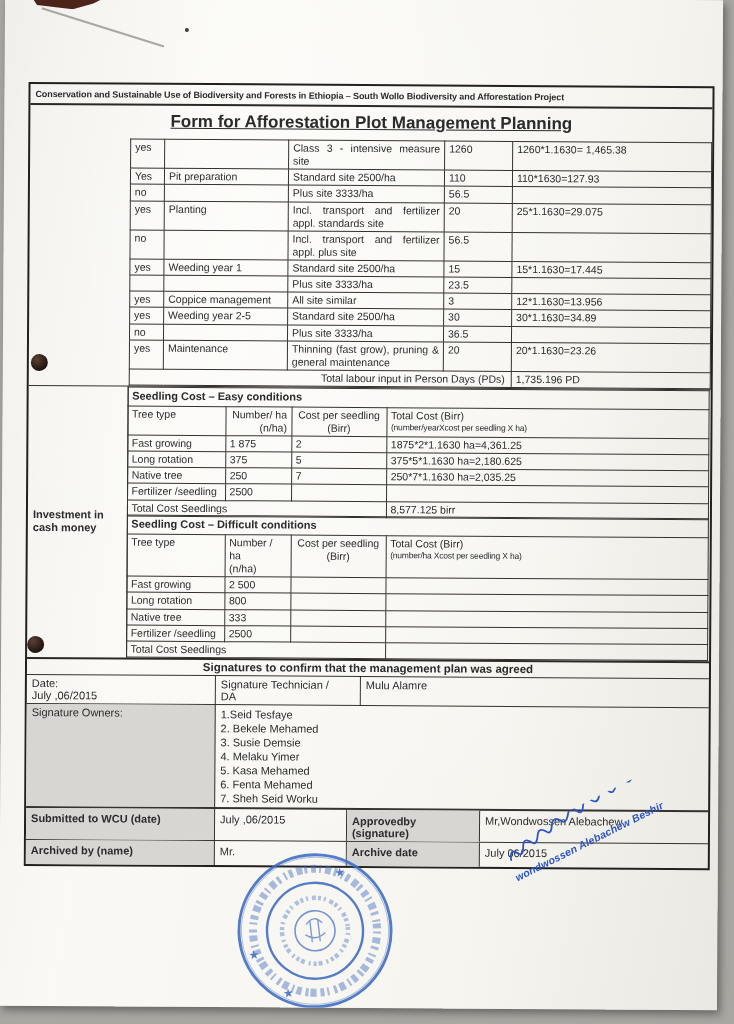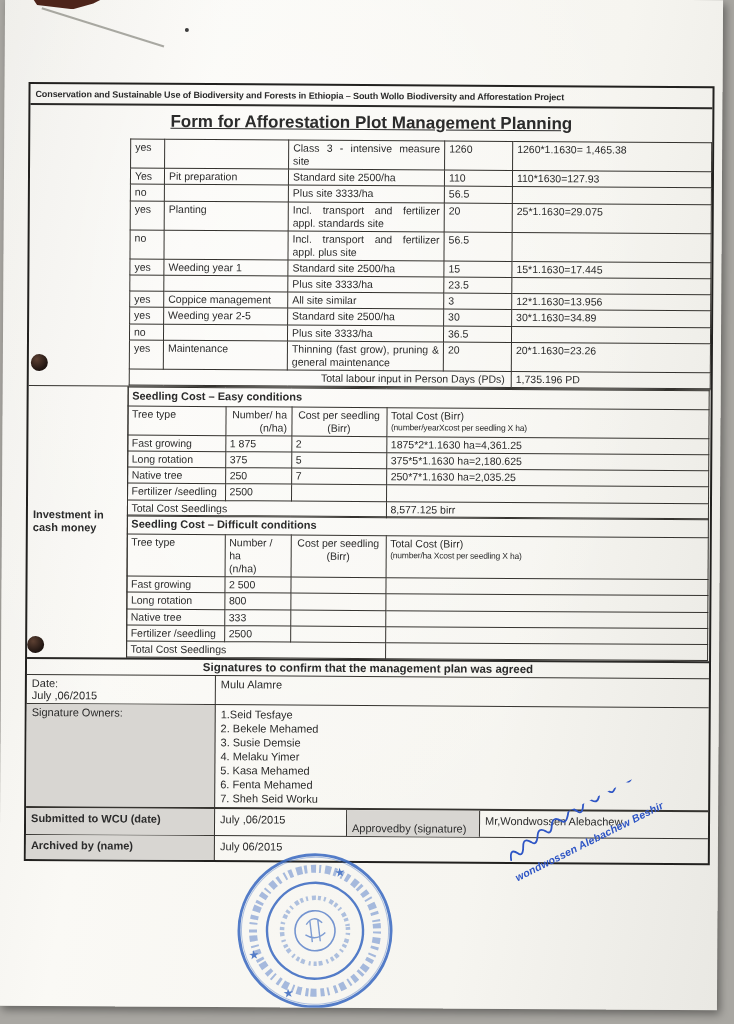--- a/index.html
+++ b/index.html
@@ -292,45 +292,49 @@
           </table>
 
       </div>
     </div>
 
     <div class="sig-title">Signatures to confirm that the management plan was agreed</div>
 
     <div class="frow">
       <div class="fcell pre" style="width:189px">Date:
 July ,06/2015</div>
+      <div class="fcell pre" style="width:145px">Signature  Technician  /
+DA</div>
       <div class="fcell">Mulu Alamre</div>
     </div>
 
     <div class="frow">
       <div class="fcell shade" style="width:189px">Signature Owners:</div>
       <div class="fcell owners-list">
         <div>1.Seid Tesfaye</div>
         <div>2. Bekele Mehamed</div>
         <div>3. Susie Demsie</div>
         <div>4. Melaku Yimer</div>
         <div>5. Kasa Mehamed</div>
         <div>6. Fenta Mehamed</div>
         <div>7. Sheh Seid Worku</div>
       </div>
     </div>
 
     <div class="frow" style="border-top-width:2px">
       <div class="fcell shade" style="width:189px;font-weight:bold;padding-top:4px;padding-bottom:10px">Submitted to WCU (date)</div>
       <div class="fcell" style="width:132px;padding-top:4px">July ,06/2015</div>
-      <div class="fcell shade" style="width:133px;font-weight:normal;padding-top:12px">Approvedby (signature)</div>
+      <div class="fcell shade" style="width:133px;font-weight:bold;padding-top:5px">Approvedby (signature)</div>
       <div class="fcell" style="padding-top:4px">Mr,Wondwossen Alebachew</div>
     </div>
 
     <div class="frow">
       <div class="fcell shade" style="width:189px;font-weight:bold;padding-top:4px;padding-bottom:8px">Archived by (name)</div>
+      <div class="fcell" style="width:132px;padding-top:4px">Mr.</div>
+      <div class="fcell shade" style="width:133px;font-weight:bold;padding-top:4px">Archive date</div>
       <div class="fcell" style="padding-top:4px">July  06/2015</div>
     </div>
 
   </div>
 
   <div class="stamp">
     <svg width="172" height="164" viewBox="0 0 172 164">
       <g stroke="#3d6cc2" fill="none">
         <circle cx="86" cy="81" r="76" stroke-width="3"></circle>
         <circle cx="86" cy="81" r="73.5" stroke-width="1" opacity=".45"></circle>

